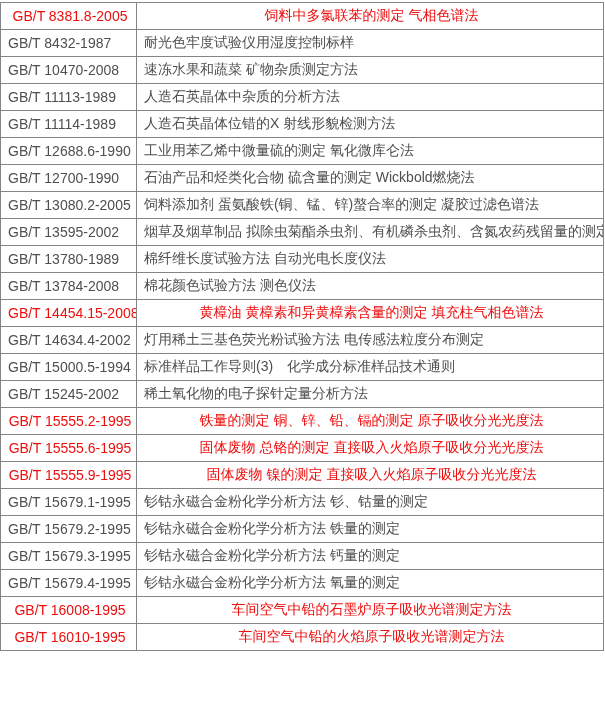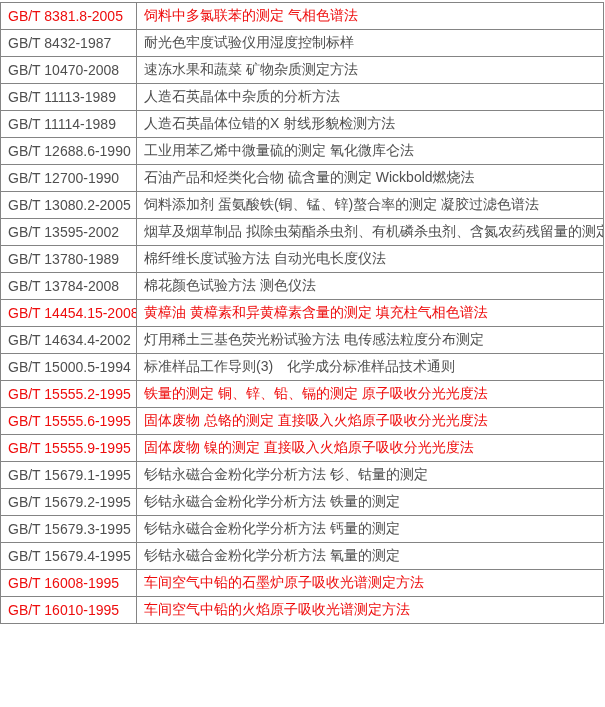--- a/index.html
+++ b/index.html
@@ -32,21 +32,21 @@
     border: 1px solid var(--border);
     height: 26px;
     padding: 0 4px 0 7px;
     vertical-align: middle;
     white-space: nowrap;
     overflow: hidden;
     color: var(--text);
     letter-spacing: 0;
   }
   table.standards col.c-code  { width: 136px; }
-  table.standards tr.is-red td { color: var(--red); }
+  table.standards tr.is-red td { color: var(--red); text-align: center; }
 </style>
 </head>
 <body>
 
 <div class="page">
   <table class="standards">
     <colgroup>
       <col class="c-code">
       <col class="c-title">
     </colgroup>
@@ -100,20 +100,24 @@
           <td>黄樟油 黄樟素和异黄樟素含量的测定 填充柱气相色谱法</td>
         </tr>
         <tr class="is-normal">
           <td>GB/T 14634.4-2002</td>
           <td>灯用稀土三基色荧光粉试验方法 电传感法粒度分布测定</td>
         </tr>
         <tr class="is-normal">
           <td>GB/T 15000.5-1994</td>
           <td>标准样品工作导则(3)　化学成分标准样品技术通则</td>
         </tr>
+        <tr class="is-normal">
+          <td>GB/T 15245-2002</td>
+          <td>稀土氧化物的电子探针定量分析方法</td>
+        </tr>
         <tr class="is-red">
           <td>GB/T 15555.2-1995</td>
           <td>铁量的测定 铜、锌、铅、镉的测定 原子吸收分光光度法</td>
         </tr>
         <tr class="is-red">
           <td>GB/T 15555.6-1995</td>
           <td>固体废物 总铬的测定 直接吸入火焰原子吸收分光光度法</td>
         </tr>
         <tr class="is-red">
           <td>GB/T 15555.9-1995</td>

